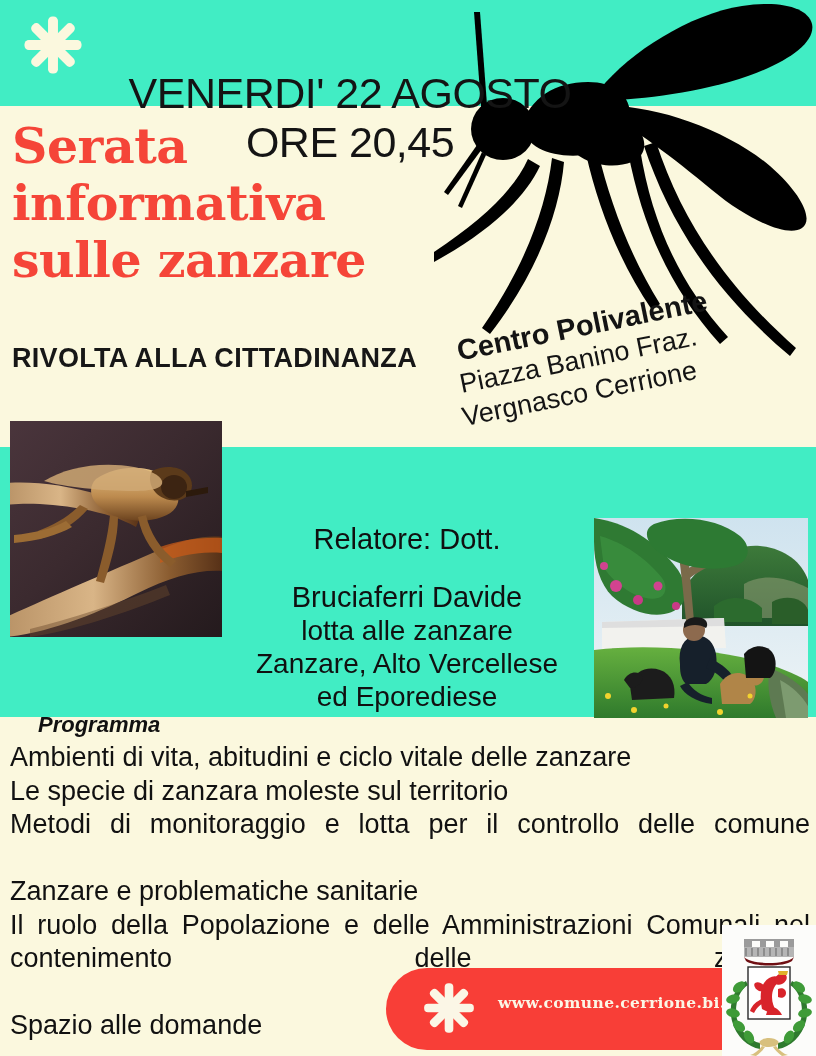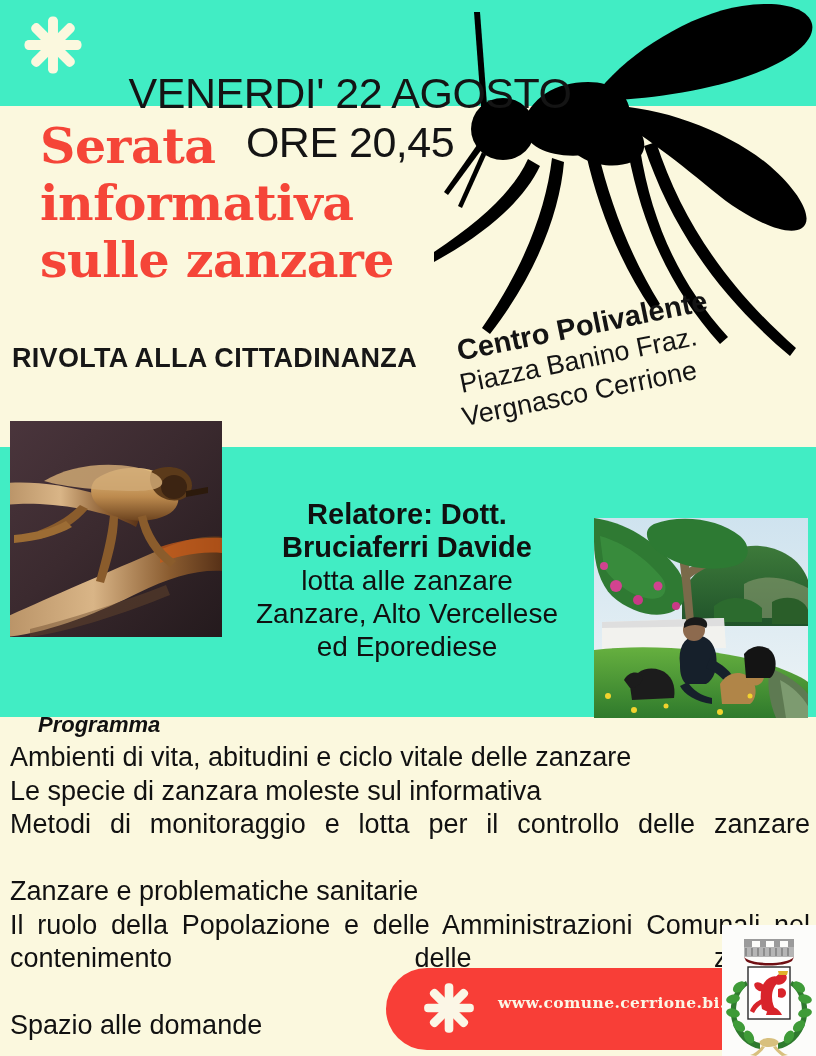--- a/index.html
+++ b/index.html
@@ -65,21 +65,20 @@
     position: absolute;
     left: 12px; top: 118px;
     width: 430px;
     color: #F54538;
     font-family: "DejaVu Serif", serif;
     font-weight: bold;
     font-size: 49px;
     line-height: 57px;
     letter-spacing: -0.5px;
     z-index: 5;
-    margin-left: 28px;
   }
   .subtitle {
     position: absolute;
     left: 12px; top: 343px;
     font-family: "Liberation Sans", sans-serif;
     font-weight: bold;
     font-size: 27px;
     letter-spacing: 0.3px;
     color: #171717;
     z-index: 5;
@@ -136,23 +135,24 @@
   
   .speaker {
     position: absolute;
     left: 214px; top: 498px;
     width: 386px;
     text-align: center;
     color: #101010;
     z-index: 7;
   }
   .speaker .sp-name {
-    font-weight: bold;
+    font-weight: normal;
     font-size: 29px;
     line-height: 33px;
+    margin-top: 25px;
   }
   .speaker .sp-org {
     font-size: 28px;
     line-height: 33px;
   }
 
   
   .prog-head {
     position: absolute;
     left: 38px; top: 712px;
@@ -400,22 +400,22 @@
     <div class="sp-name">Relatore: Dott.</div>
     <div class="sp-name">Bruciaferri Davide</div>
     <div class="sp-org">lotta alle zanzare</div>
     <div class="sp-org">Zanzare, Alto Vercellese</div>
     <div class="sp-org">ed Eporediese</div>
   </div>
 
   <div class="prog-head">Programma</div>
   <div class="prog-list">
     <span class="item">Ambienti di vita, abitudini e ciclo vitale delle zanzare</span>
-    <span class="item">Le specie di zanzara moleste sul informativa</span>
-    <span class="item just">Metodi di monitoraggio e lotta per il controllo delle zanzare</span>
+    <span class="item">Le specie di zanzara moleste sul territorio</span>
+    <span class="item just">Metodi di monitoraggio e lotta per il controllo delle comune</span>
     <span class="item">Zanzare e problematiche sanitarie</span>
     <span class="item just">Il ruolo della Popolazione e delle Amministrazioni Comunali nel contenimento delle zanzare</span>
     <span class="item">Spazio alle domande</span>
   </div>
 
   <div class="footer-bar"></div>
   <div class="footer-asterisk">
     <svg viewBox="0 0 100 100" width="54" height="54">
       <g fill="#FBF6E6">
         <rect x="42" y="4" width="16" height="92" rx="7"></rect>

